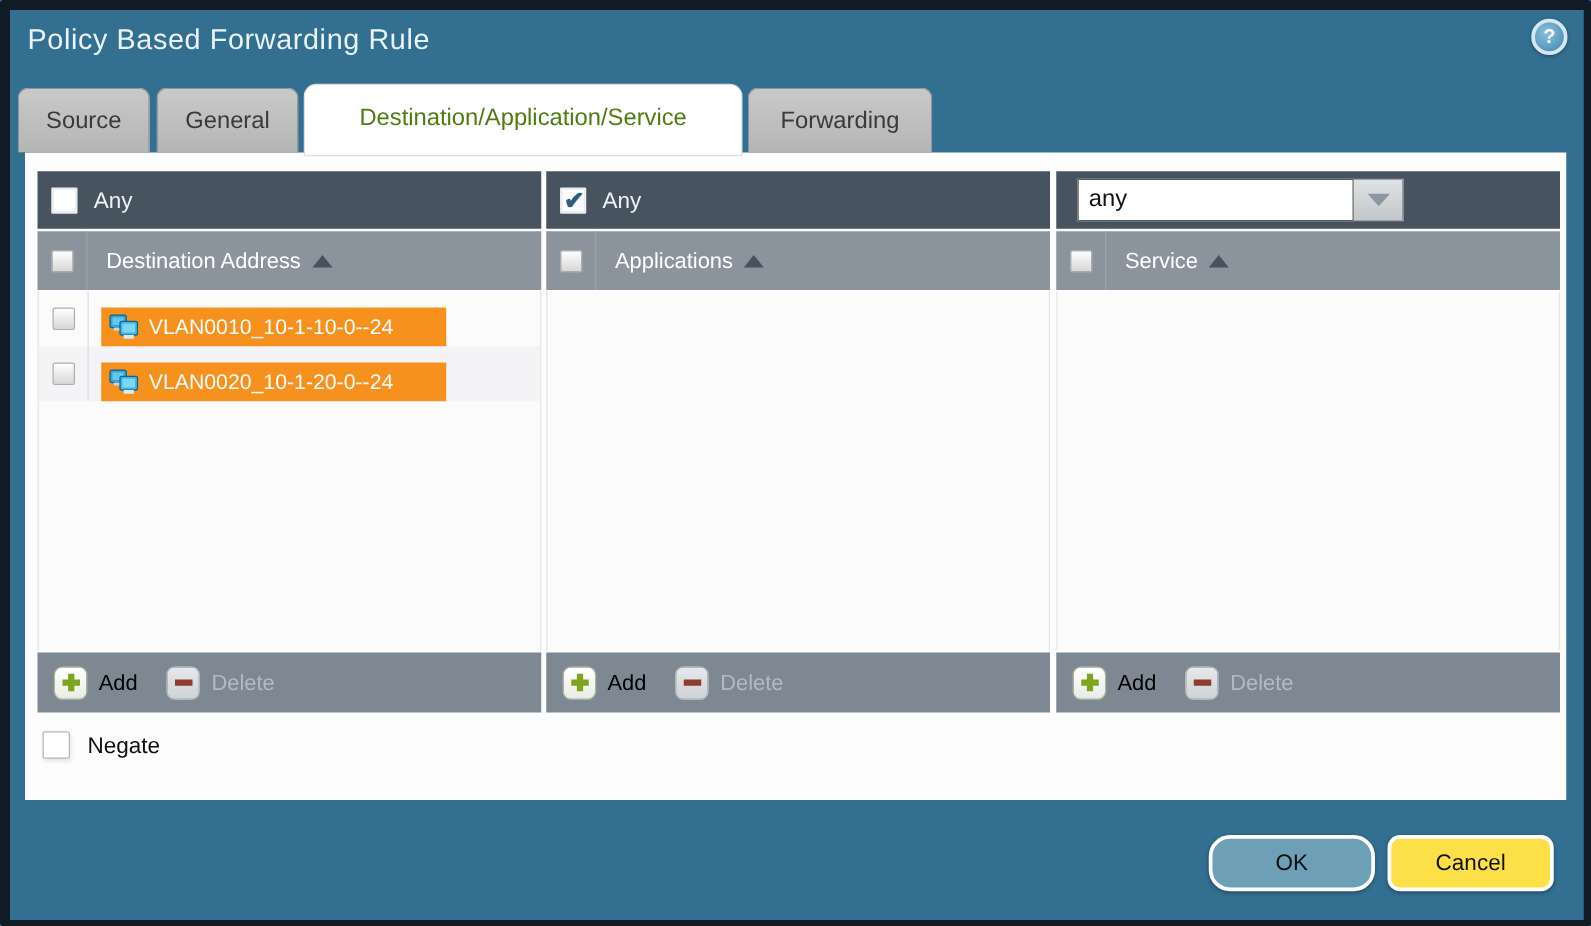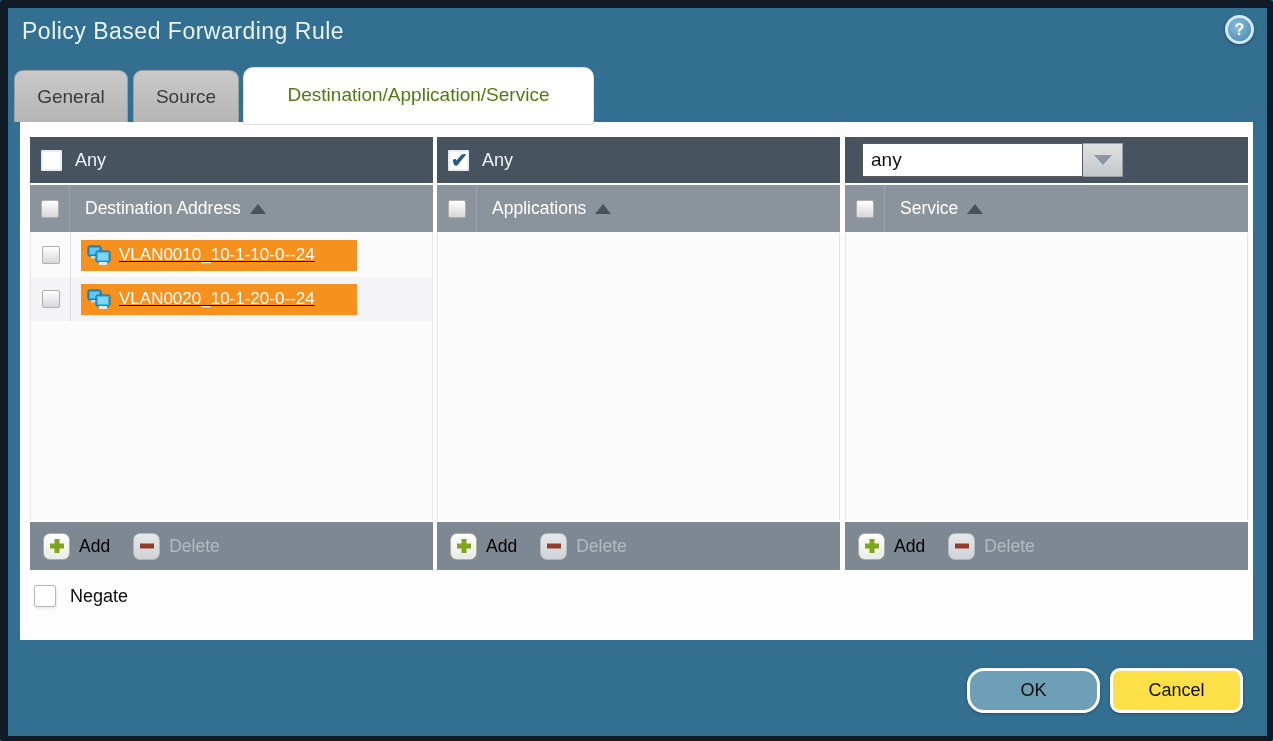--- a/index.html
+++ b/index.html
@@ -47,21 +47,21 @@
                align-items:center; flex:none; }
   .colheader .cbcell { width:40px; height:100%; display:flex; align-items:center;
                        justify-content:center; border-right:1px solid #9ba2aa; flex:none; }
   .colheader .hlbl { color:#ffffff; font-size:17.5px; margin-left:15px; cursor:pointer;
                      display:flex; align-items:center; gap:9px; }
   .sort-asc { width:0; height:0; border-left:8px solid transparent;
               border-right:8px solid transparent; border-bottom:10px solid #47525c; }
 
   .colbody { flex:1; margin-top:1px; background:#fbfbfc;
              border-left:1px solid #e3e5e7; border-right:1px solid #e3e5e7; }
-  .row { height:44px; display:flex; align-items:center;text-decoration:underline; }
+  .row { height:44px; display:flex; align-items:flex-end; }
   .row.alt { background:#f4f4f6; }
   .row .cbcell { width:40px; height:100%; display:flex; align-items:center;
                  justify-content:center; border-right:1px solid #dcdee1; flex:none; }
   .tag { margin-left:10px; height:31px; width:276px; background:#f6911e;
          display:flex; align-items:center; gap:8px; padding:0 10px 0 6px;
          color:#ffffff; font-size:17px; white-space:nowrap; cursor:pointer; }
 
   .colfooter { height:48px; margin-top:2px; background:#7e8893; display:flex;
                align-items:center; padding-left:13px; gap:9px; flex:none; }
   .icbtn { width:27px; height:27px; border-radius:7px; display:flex; align-items:center;
@@ -107,23 +107,24 @@
 </style>
 </head>
 <body>
 
 <div class="dialog">
 
   <div class="title">Policy Based Forwarding Rule</div>
   <div class="help">?</div>
 
   <div class="tabs">
+    <div class="tab t1">Source</div>
     <div class="tab t0">General</div>
-    <div class="tab t1">Source</div>
     <div class="tab t2 active">Destination/Application/Service</div>
+    <div class="tab t3">Forwarding</div>
   </div>
 
   <div class="panel">
 
     <div class="col c1">
       <div class="anybar">
         <span class="cb cb-any"></span>
         <span class="lbl">Any</span>
       </div>
       <div class="colheader">

